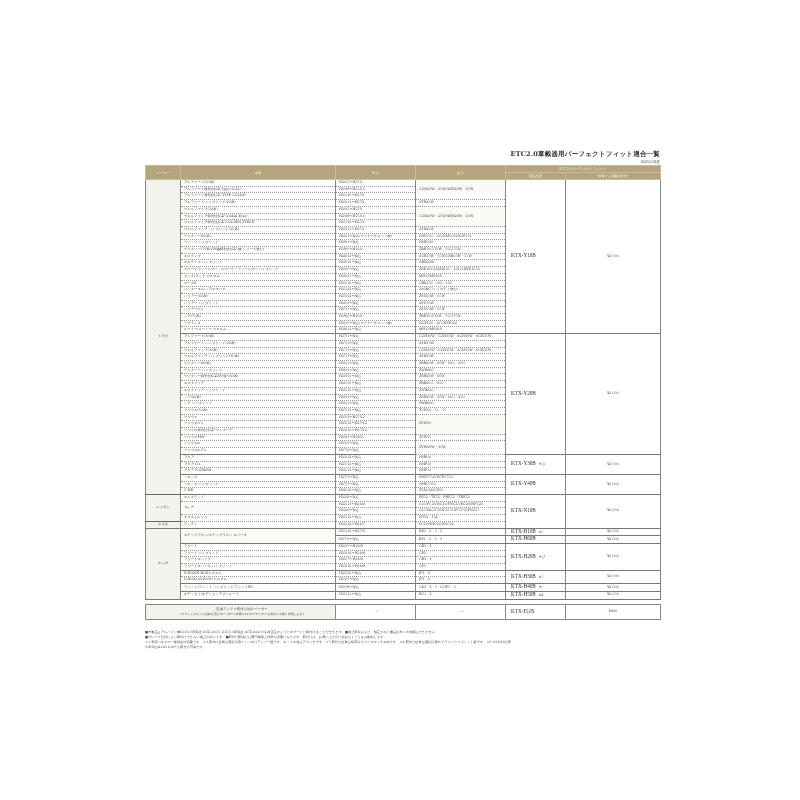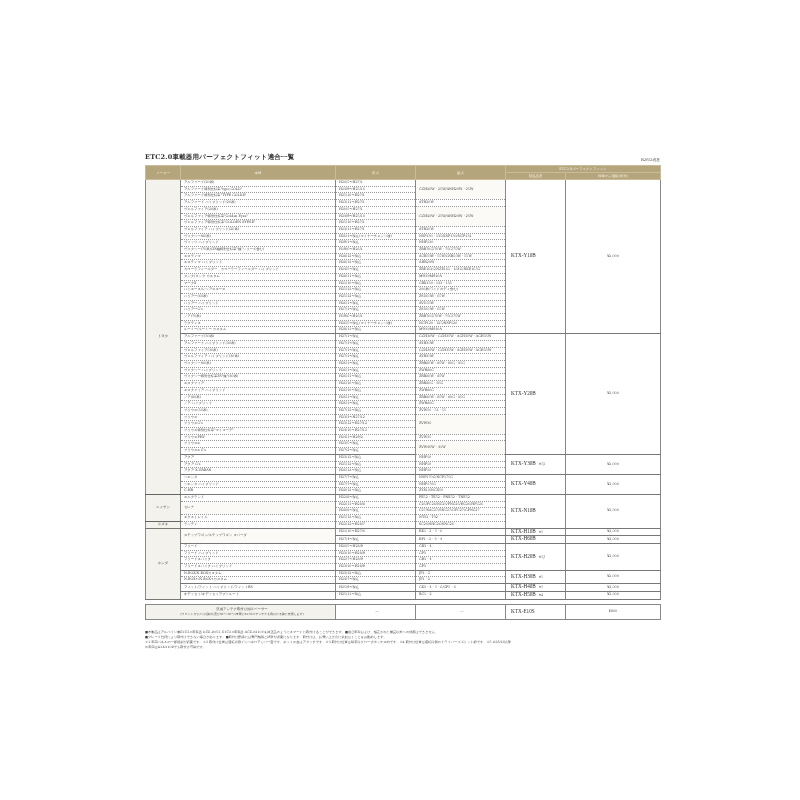--- a/index.html
+++ b/index.html
@@ -1,19 +1,19 @@
 <!DOCTYPE html>
 <html><head>
 <meta charset="utf-8">
 <style>
   html, body { margin:0; padding:0; background:#ffffff; }
   body { width:800px; height:800px; position:relative; overflow:hidden;
          font-family:"DejaVu Serif", serif; color:#333; }
   .page { position:absolute; left:145px; top:150px; width:515px; }
-  .title-row { display:flex; justify-content:space-between; align-items:flex-end; height:12px; margin-bottom:3px; }
+  .title-row { display:flex; justify-content:space-between; align-items:flex-end; height:12px; margin-bottom:3px;flex-direction:column; }
   .title { font-size:6.5px; font-weight:bold; color:#333; letter-spacing:0.2px; }
   .date { font-size:3.8px; color:#444; }
   table { border-collapse:collapse; width:515px; table-layout:fixed; }
   th { background:#b5a57c; color:#f6f1e3; font-weight:normal; font-size:3.4px; height:6px; padding:0; border:0.5px solid #c9bc98; text-align:center; }
   td { font-size:3.3px; line-height:5.7px; height:5.7px; padding:0 0 0 3px; border-bottom:0.5px dotted #999; border-left:0.5px solid #888; white-space:nowrap; overflow:hidden; color:#444; }
   td.maker { background:#f4f2ec; text-align:center; padding:0; border-bottom:0.8px solid #666; font-size:3.4px; }
   td.model-cell { text-align:left; }
   td.merged { background:#fbfaf6; }
   td.part { font-family:"Liberation Serif", serif; font-size:5.2px; color:#333; background:#fff; padding-left:5px; border-bottom:0.8px solid #777; }
   td.price { font-size:3.3px; text-align:center; background:#fff; padding:0; border-bottom:0.8px solid #777; border-right:0.5px solid #888; }

